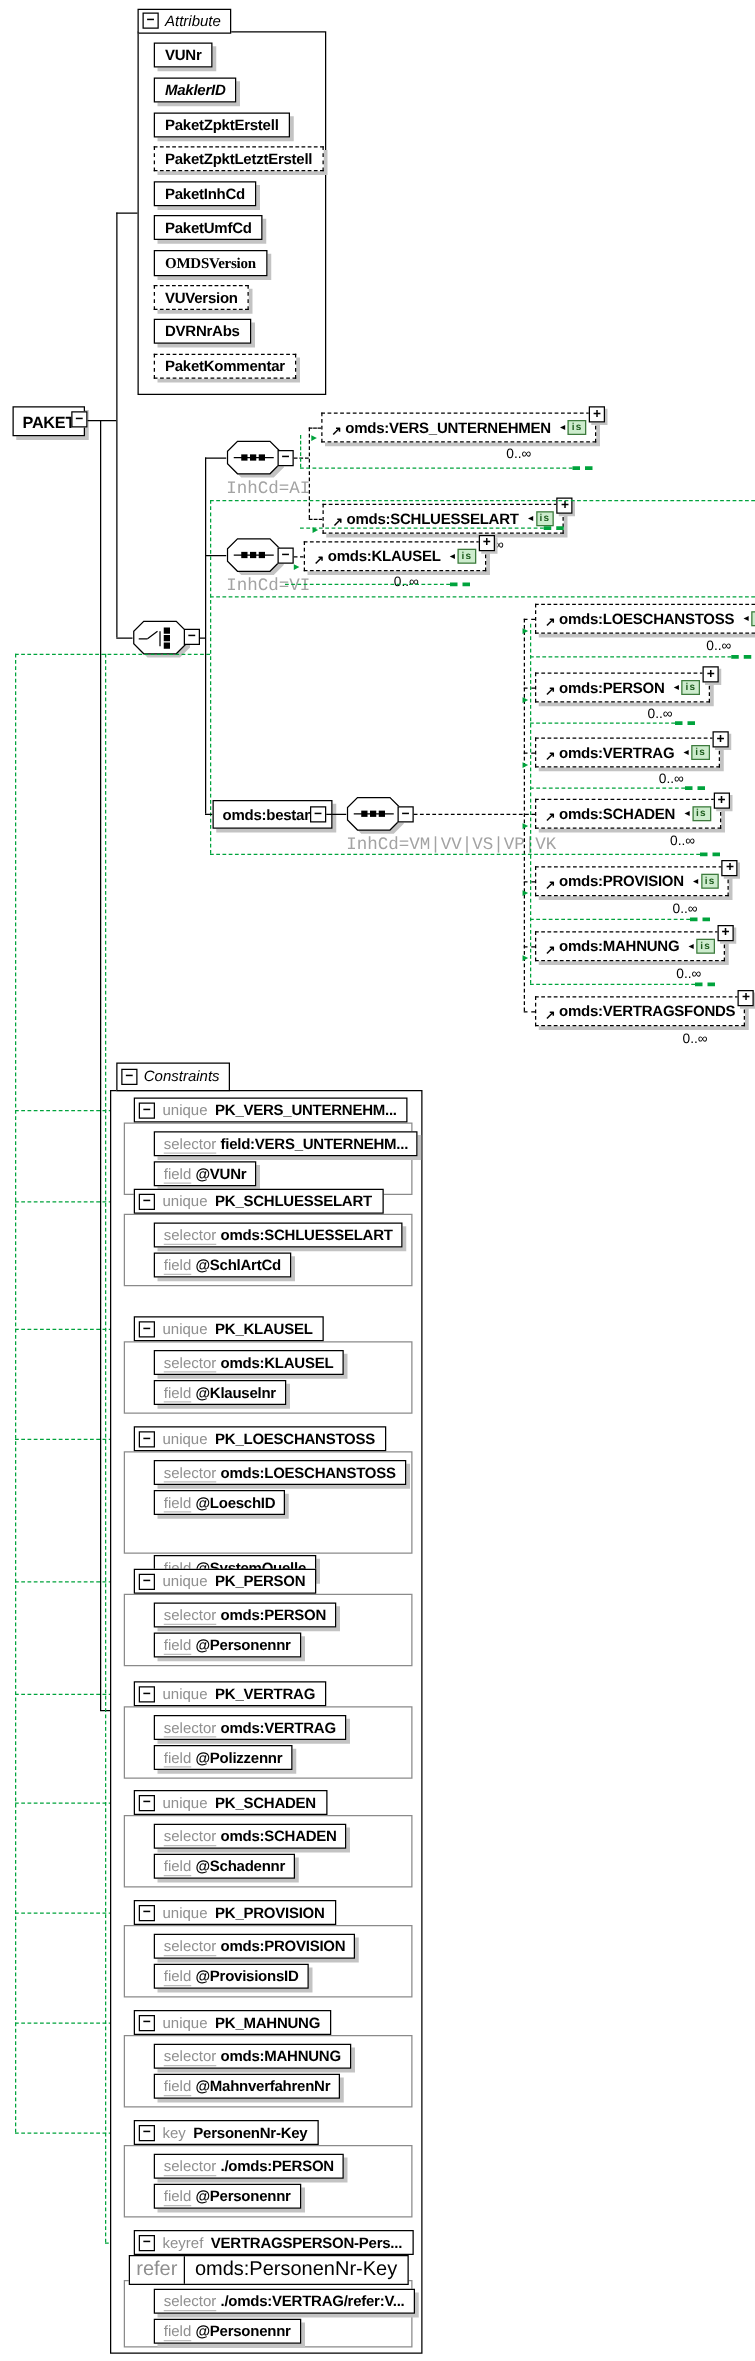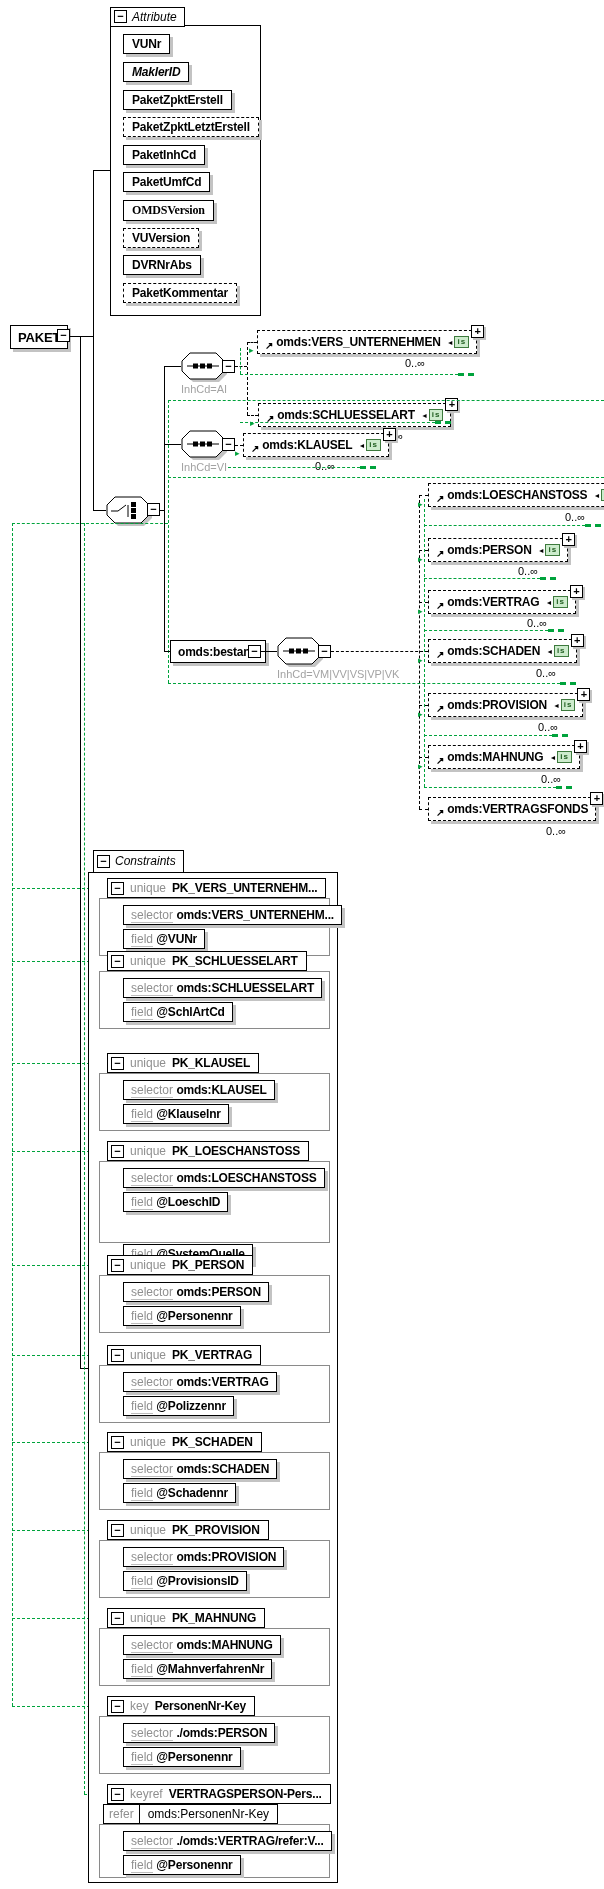--- a/index.html
+++ b/index.html
@@ -24,41 +24,41 @@
   .ebox{position:absolute;display:inline-flex;align-items:center;height:24px;box-sizing:border-box;
         background:#fff;border:1px dashed #000;box-shadow:3px 3px 0 #c3c3c3;padding:2px 7px;
         font-size:12px;font-weight:bold;white-space:nowrap;letter-spacing:-0.2px;}
   .ebox.sld{border-style:solid;}
   .refarrow{font-weight:bold;font-size:10px;margin-right:3px;align-self:flex-end;line-height:10px;}
   .isb{display:inline-flex;align-items:center;margin-left:6px;}
   .isb .arr{font-size:7px;line-height:7px;}
   .isb .bx{border:1px solid #3d7a3d;background:#cdeccd;color:#1e5c1e;padding:0 2px;margin-left:1px;
            font-size:8px;font-weight:bold;line-height:10px;letter-spacing:1px;}
   .occ{position:absolute;font-size:11px;color:#000;white-space:nowrap;}
-  .ann{position:absolute;font-size:11px;color:#a3a3a3;white-space:nowrap;}
+  .ann{position:absolute;font-size:14px;color:#a3a3a3;white-space:nowrap;font-family:Liberation Mono, monospace;}
   
   .grpbody{position:absolute;background:#fff;border:1px solid #000;box-sizing:border-box;}
   .grptab{position:absolute;display:inline-flex;align-items:center;gap:5px;background:#fff;border:1px solid #000;
           padding:2px 7px 3px 3px;font-size:12px;font-style:italic;white-space:nowrap;box-sizing:border-box;}
   
   .attr{position:absolute;display:inline-block;background:#fff;border:1px solid #000;
         box-shadow:3px 3px 0 #c3c3c3;padding:2px 8px;font-size:12px;font-weight:bold;
         white-space:nowrap;letter-spacing:-0.2px;}
   .attr.opt{border-style:dashed;}
   
   .ctab{position:absolute;display:inline-flex;align-items:center;gap:6px;background:#fff;border:1px solid #000;
         padding:2px 8px 2px 3px;font-size:12px;white-space:nowrap;box-sizing:border-box;}
   .ctab .cname{font-weight:bold;letter-spacing:-0.2px;}
   .cbody{position:absolute;background:#fff;border:1px solid #8a8a8a;box-sizing:border-box;}
   .crow{position:absolute;display:inline-block;background:#fff;border:1px solid #000;
         box-shadow:3px 3px 0 #c3c3c3;padding:2px 7px;font-size:12px;white-space:nowrap;}
   .crow .cval{font-weight:bold;letter-spacing:-0.2px;}
   .kw{color:#8f8f8f;}
   .kw.u{border-bottom:1px solid #bdbdbd;}
-  .refrow{position:absolute;display:inline-flex;background:#fff;border:1px solid #000;font-size:12px;white-space:nowrap;}
+  .refrow{position:absolute;display:inline-flex;background:#fff;border:1px solid #000;font-size:16px;white-space:nowrap;}
   .refrow .refcell{padding:2px 5px;border-right:1px solid #000;color:#8f8f8f;}
   .refrow .refval{padding:2px 8px;}
   .comp{position:absolute;}
 </style>
 </head>
 <body>
 
 <div id="canvas">
 
   <div class="grpbody" style="left:110px;top:25px;width:151px;height:291px;"></div>
@@ -324,21 +324,21 @@
     <span class="mbox inl">−</span>
     <span>Constraints</span>
   </div>
 
   <div class="cbody" style="left:99px;top:898px;width:231px;height:58px;"></div>
   <div class="ctab" style="left:107px;top:878px;">
     <span class="mbox inl">−</span>
     <span class="kw">unique</span>
     <span class="cname">PK_VERS_UNTERNEHM...</span>
   </div>
-  <div class="crow" style="left:123px;top:905px;"><span class="kw u">selector</span> <span class="cval">omds:VERS_UNTERNEHM...</span></div>
+  <div class="crow" style="left:123px;top:905px;"><span class="kw u">selector</span> <span class="cval">field:VERS_UNTERNEHM...</span></div>
   <div class="crow" style="left:123px;top:929px;"><span class="kw u">field</span> <span class="cval">@VUNr</span></div>
 
   <div class="cbody" style="left:99px;top:971px;width:231px;height:58px;"></div>
   <div class="ctab" style="left:107px;top:951px;">
     <span class="mbox inl">−</span>
     <span class="kw">unique</span>
     <span class="cname">PK_SCHLUESSELART</span>
   </div>
   <div class="crow" style="left:123px;top:978px;"><span class="kw u">selector</span> <span class="cval">omds:SCHLUESSELART</span></div>
   <div class="crow" style="left:123px;top:1002px;"><span class="kw u">field</span> <span class="cval">@SchlArtCd</span></div>

